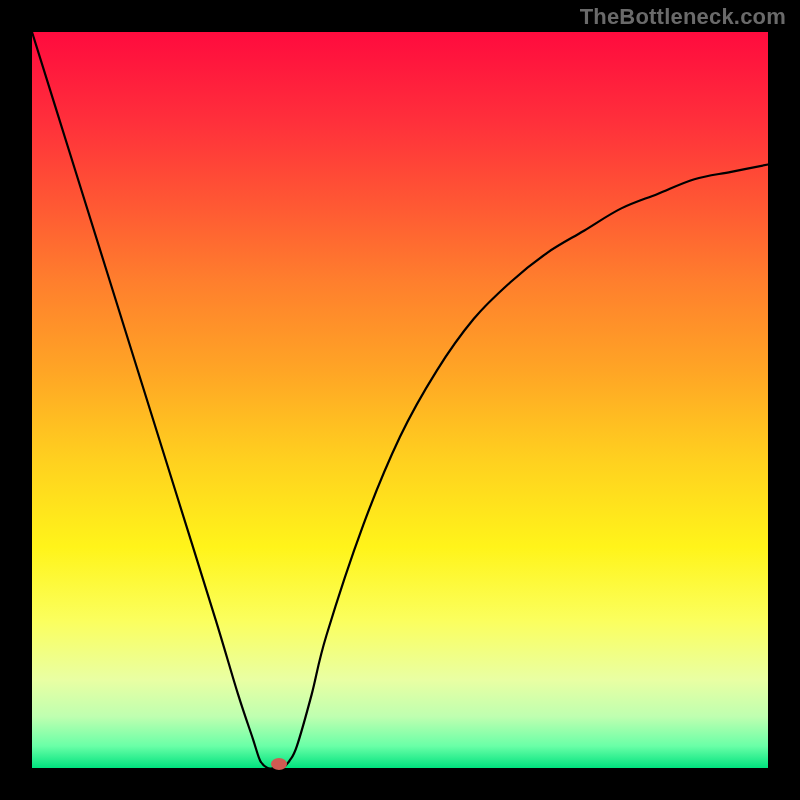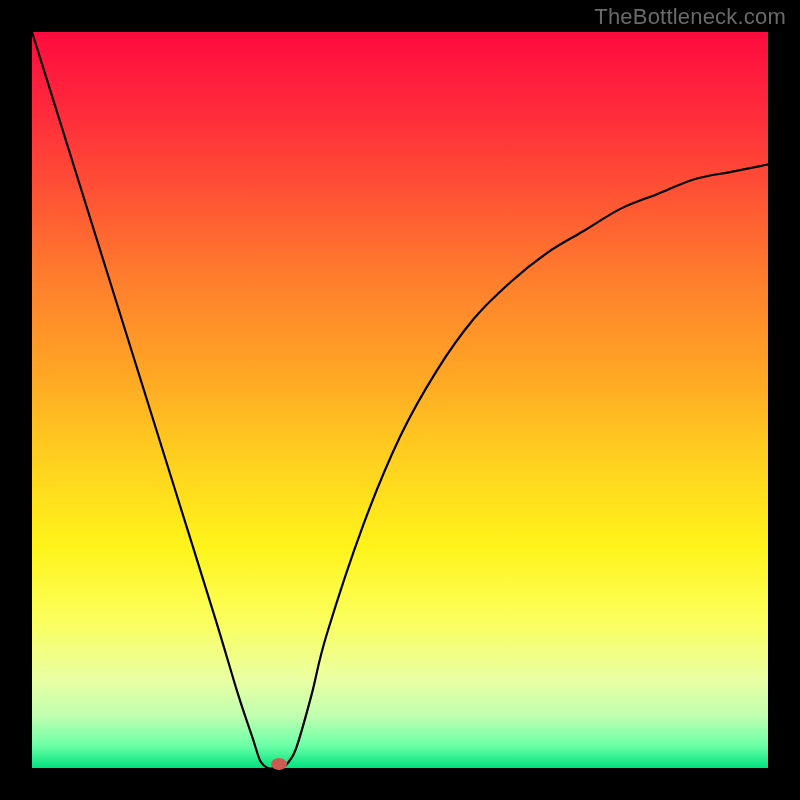--- a/index.html
+++ b/index.html
@@ -9,21 +9,21 @@
     width: 800px;
     height: 800px;
     background: #000;
   }
   .watermark {
     position: absolute;
     top: 4px;
     right: 14px;
     font-family: Arial, Helvetica, sans-serif;
     font-size: 22px;
-    font-weight: 400;
+    font-weight: 700;
     color: #6a6a6a;
     letter-spacing: 0.2px;
     z-index: 10;
   }
   .plot {
     position: absolute;
     left: 32px;
     top: 32px;
     width: 736px;
     height: 736px;

